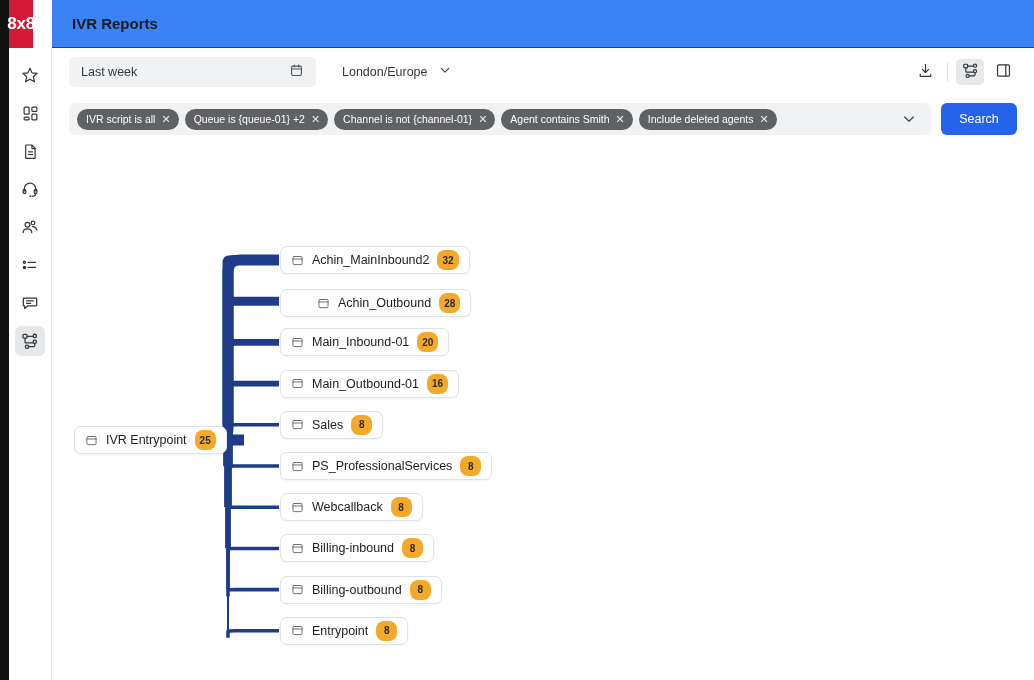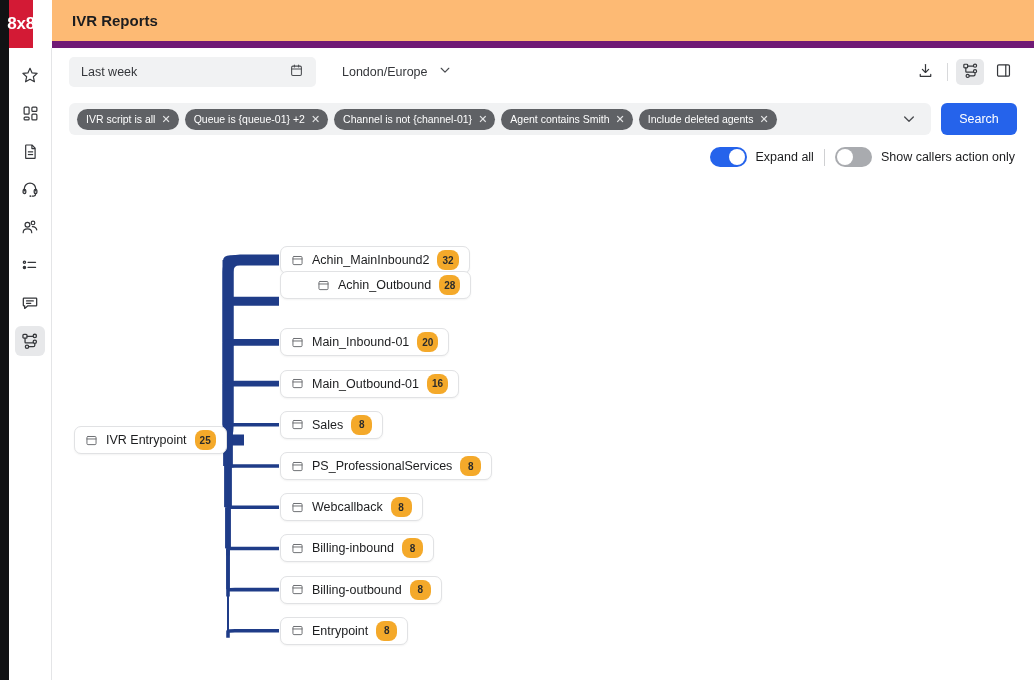--- a/index.html
+++ b/index.html
@@ -40,21 +40,21 @@
     width:30px; height:30px; border-radius:6px;
     display:flex; align-items:center; justify-content:center;
     cursor:pointer;
   }
   .rail-item.active { background:#e7e8ea; }
   .rail-item svg { display:block; }
 
   
   .header {
     position:absolute; left:52px; top:0; right:0; height:48px;
-    background:#fdba74; border-bottom:7px solid #701a75;
+    background:#3b82f6; border-bottom:1px solid #701a75;
     display:flex; align-items:center; padding-left:20px;
   }
   .header .title { font-size:15px; font-weight:bold; color:#1c1d1f; }
 
   
   .toolbar {
     position:absolute; left:52px; top:48px; right:0; height:48px;
     display:flex; align-items:center; padding:0 17px;justify-content:space-between;
   }
   .daterange {
@@ -321,35 +321,20 @@
       </div>
       <span class="chev">
         <svg width="16" height="16" viewBox="0 0 24 24" fill="none" stroke="#4a4c50" stroke-width="2" stroke-linecap="round" stroke-linejoin="round">
           <polyline points="5.5,9 12,15.5 18.5,9"></polyline>
         </svg>
       </span>
     </div>
     <button class="search-btn">Search</button>
   </div>
 
-  <div class="togglerow">
-    <div class="toggle-group">
-      <div class="switch on">
-        <div class="knob"></div>
-      </div>
-      <span class="toggle-label">Expand all</span>
-    </div>
-    <div class="tg-divider"></div>
-    <div class="toggle-group">
-      <div class="switch">
-        <div class="knob"></div>
-      </div>
-      <span class="toggle-label">Show callers action only</span>
-    </div>
-  </div>
 
   <div class="canvas">
     <svg id="tree-svg" width="982" height="506">
         <path d="M192 266 L164 266 Q176 266 176 254 L176 98 Q176 86 188 86 L227 86" stroke="#1F3C88" stroke-width="11.00" fill="none" stroke-linecap="butt"></path>
         <path d="M176 86 L176 127.2" stroke="#1F3C88" stroke-width="11.00" fill="none"></path>
         <path d="M176 127.2 L176 168.4" stroke="#1F3C88" stroke-width="11.00" fill="none"></path>
         <path d="M176 168.4 L176 209.60000000000002" stroke="#1F3C88" stroke-width="11.00" fill="none"></path>
         <path d="M176 209.60000000000002 L176 250.8" stroke="#1F3C88" stroke-width="11.00" fill="none"></path>
         <path d="M176 250.8 L176 292" stroke="#1F3C88" stroke-width="9.76" fill="none"></path>
         <path d="M176 292 L176 333.20000000000005" stroke="#1F3C88" stroke-width="7.81" fill="none"></path>
@@ -382,21 +367,21 @@
         <div class="node" style="left: 228px; top: 72px;">
           <span class="card-ico">
             <svg width="13" height="13" viewBox="0 0 24 24" fill="none" stroke="#6b6d71" stroke-width="1.8" stroke-linecap="round">
               <rect x="3.6" y="4.6" width="16.8" height="15" rx="2"></rect>
               <path d="M3.6 9.2h16.8"></path>
             </svg>
           </span>
           <span class="node-label">Achin_MainInbound2</span>
           <span class="badge">32</span>
         </div>
-        <div class="node" style="left: 228px; top: 97px; padding-left: 36px;">
+        <div class="node" style="left: 228px; top: 115px; padding-left: 36px;">
           <span class="card-ico">
             <svg width="13" height="13" viewBox="0 0 24 24" fill="none" stroke="#6b6d71" stroke-width="1.8" stroke-linecap="round">
               <rect x="3.6" y="4.6" width="16.8" height="15" rx="2"></rect>
               <path d="M3.6 9.2h16.8"></path>
             </svg>
           </span>
           <span class="node-label">Achin_Outbound</span>
           <span class="badge">28</span>
         </div>
         <div class="node" style="left: 228px; top: 154.4px;">

